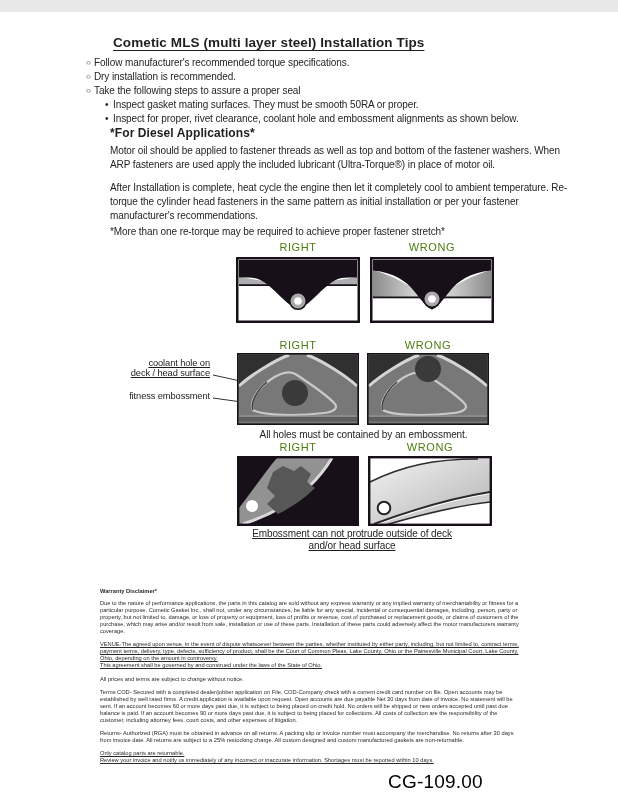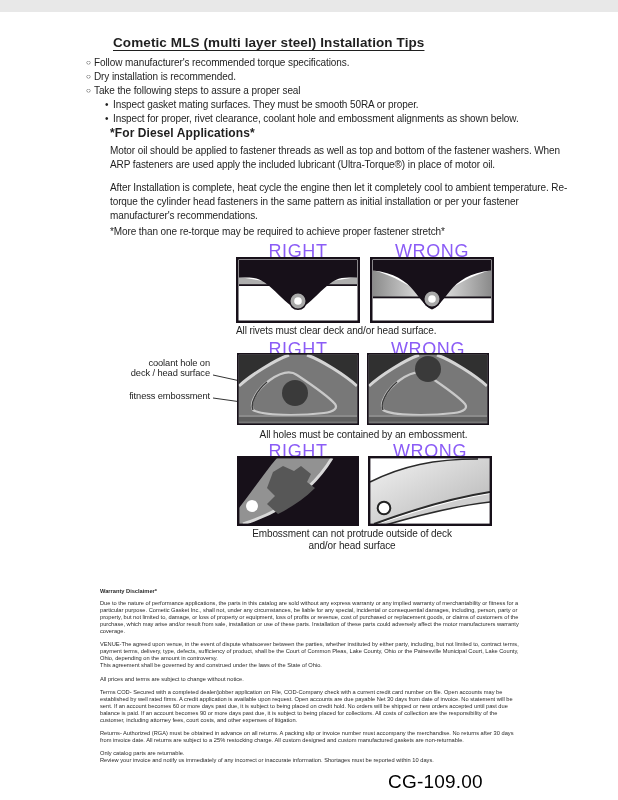--- a/index.html
+++ b/index.html
@@ -13,23 +13,23 @@
     left:113px;top:23px;font-size:13.5px;font-weight:bold;
     text-decoration:underline;text-underline-offset:3px;letter-spacing:0.1px;
   }
   .bullets{left:86px;top:44px;font-size:10px;letter-spacing:-0.1px;}
   .bullet-row{height:14px;line-height:14px;display:flex;align-items:center;}
   .bullet-row.sub{padding-left:19px;}
   .marker{display:inline-block;width:8px;font-size:8px;flex:0 0 8px;}
   .marker.dot{font-size:10px;}
   .diesel-heading{left:110px;top:114px;font-size:12px;font-weight:bold;letter-spacing:0.1px;}
   .body-para{left:110px;font-size:10px;line-height:14px;letter-spacing:-0.1px;width:465px;}
-  .fig-label{font-size:18px;letter-spacing:0.6px;text-align:center;color:#8b5cf6;}
+  .fig-label{font-size:11px;letter-spacing:0.6px;text-align:center;color:#4d7c0f;}
   .fig-caption{font-size:10px;letter-spacing:-0.1px;line-height:11.5px;}
-  .pre{white-space:pre-line;}
+  .pre{white-space:pre-line;text-decoration:underline;}
   .ann{font-size:9.3px;line-height:9.8px;letter-spacing:-0.1px;text-align:right;color:#1c1c1c;}
   .warranty{left:100px;top:576px;width:420px;font-size:5.7px;line-height:6.9px;color:#2a2a2a;}
   .warranty .w-head{font-weight:bold;margin-bottom:5.5px;}
   .warranty p{margin:0 0 6.5px 0;}
   .doc-code{left:388px;top:759px;font-size:19px;letter-spacing:0.2px;color:#000000;}
   svg{display:block;}
 </style>
 </head>
 <body>
 
@@ -93,21 +93,20 @@
     <rect x="0" y="0" width="124" height="66" fill="#ffffff"></rect>
     <path d="M3,13 C22,18 42,30 58,40 L3,40 Z" fill="url(#gL)"></path>
     <path d="M121,13 C102,18 82,30 66,40 L121,40 Z" fill="url(#gR)"></path>
     <rect x="3" y="39.5" width="118" height="1.8" fill="#171019"></rect>
     <path d="M3,3 H121 V13.5 C100,15.5 88,24 80,34 C72,44 68,50 62,52.5 C56,50 52,44 44,34 C36,24 24,15.5 3,13.5 Z" fill="#171019"></path>
     <circle cx="62" cy="42" r="8.3" fill="#a9a9a9" stroke="#171019" stroke-width="1.6"></circle>
     <circle cx="62" cy="42" r="3.8" fill="#ffffff"></circle>
     <rect x="1.2" y="1.2" width="121.6" height="63.6" fill="none" stroke="#171019" stroke-width="2.6"></rect>
   </svg>
 
-  <div class="abs fig-caption" style="left:236px;top:313px;">All rivets must clear deck and/or head surface.</div>
 
   <div class="abs fig-label" style="left:237px;top:327px;width:122px;">RIGHT</div>
   <div class="abs fig-label" style="left:367px;top:327px;width:122px;">WRONG</div>
 
   <div class="abs ann pre" style="left:90px;top:347px;width:120px;">coolant hole on
 deck / head surface</div>
   <div class="abs ann" style="left:90px;top:380px;width:120px;">fitness embossment</div>
 
   <svg class="abs" style="left:211px;top:350px;" width="90" height="50" viewBox="0 0 90 50">
     <line x1="2" y1="13" x2="84" y2="31" stroke="#1c1c1c" stroke-width="0.9"></line>

